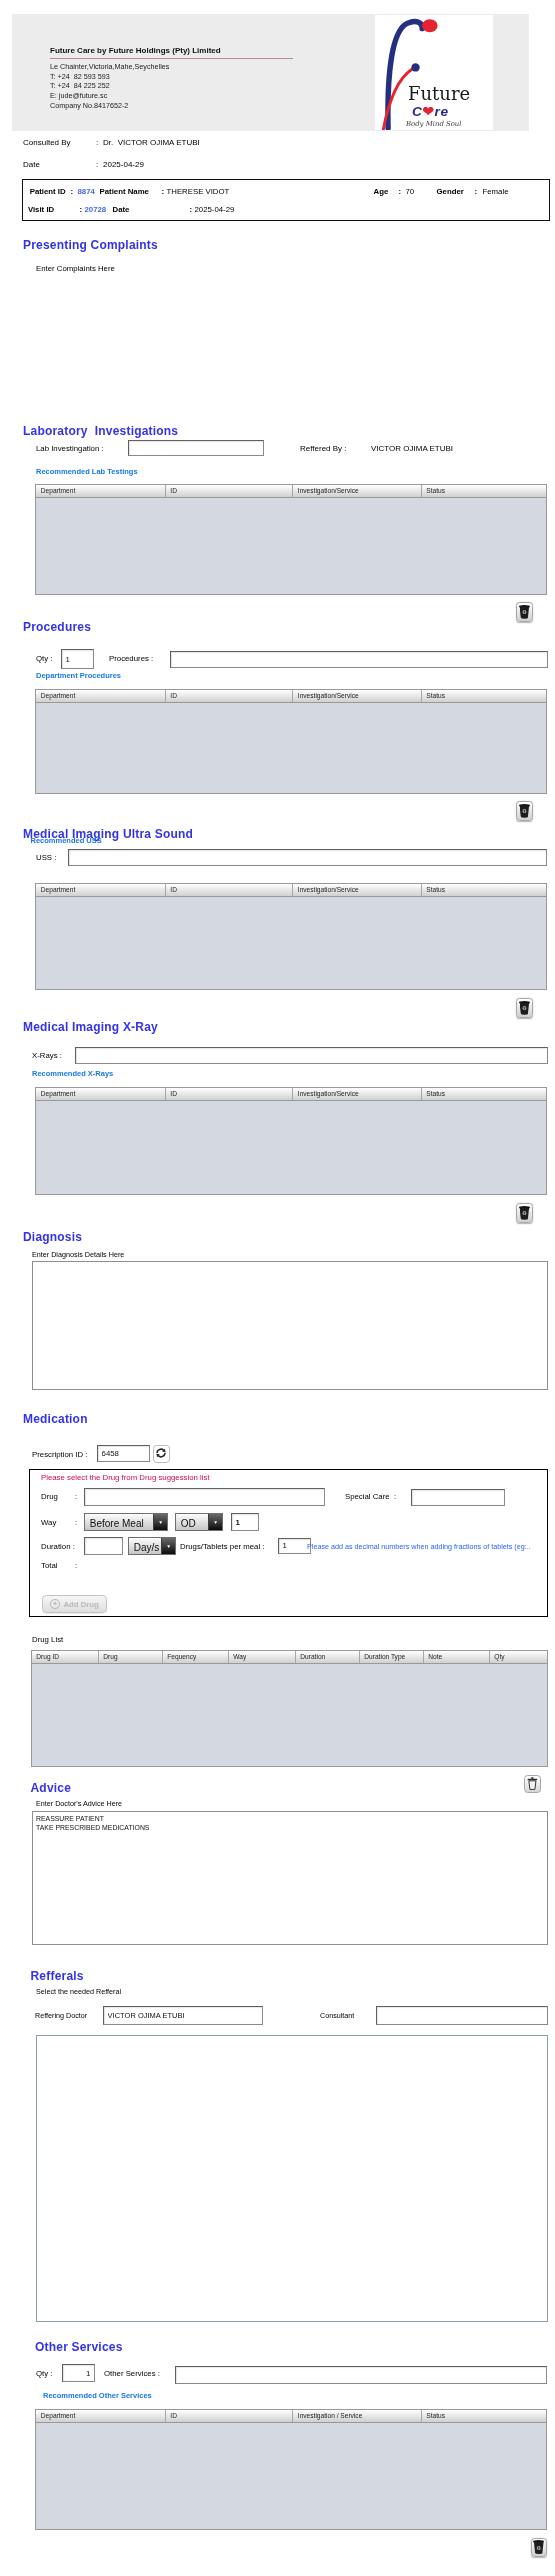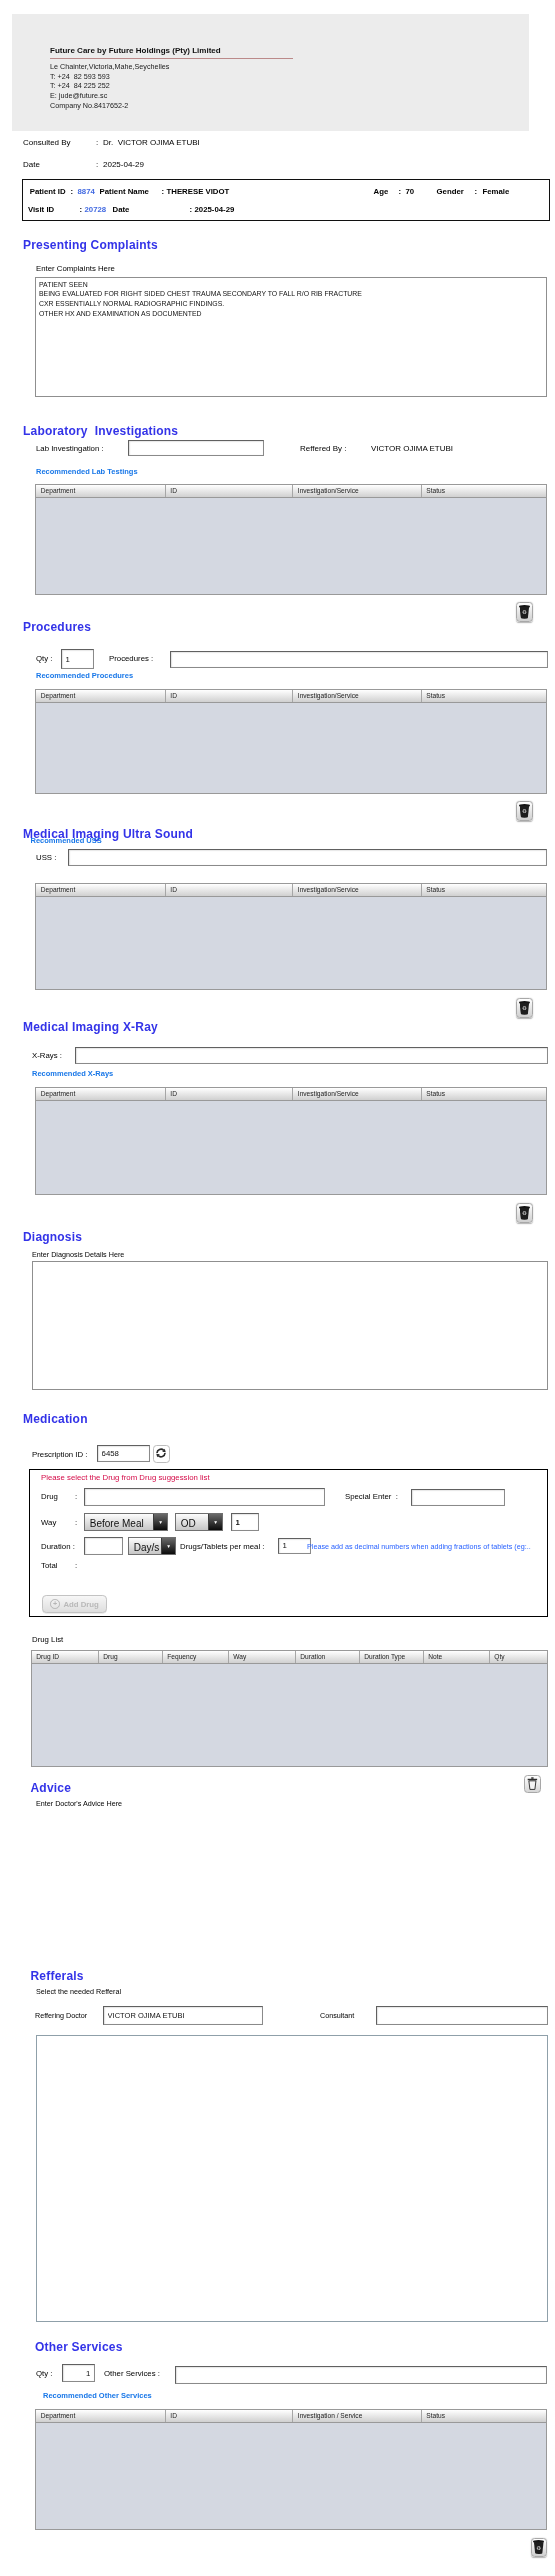--- a/index.html
+++ b/index.html
@@ -29,21 +29,21 @@
   .bin{position:relative;width:10.8px;height:14.3px}
   .bin .lid{position:absolute;left:0;top:0;width:10.8px;height:3px;background:#151515;border-radius:50%}
   .bin .body{position:absolute;left:0.6px;top:1.8px;width:9.6px;height:12px;background:#1d1d1d;
         border-radius:0 0 45% 45%/0 0 25% 25%;clip-path:polygon(0 0,100% 0,86% 100%,14% 100%)}
   .bin .mark{position:absolute;left:0;top:4.2px;width:10.8px;text-align:center;font-size:5.4px;color:#cfcfcf;line-height:6px}
   .dd{position:absolute;display:flex;border:0.6px solid #6f6f6f;background:linear-gradient(#fdfdfd,#c6c6c6);height:18px;cursor:pointer}
   .dd-txt{flex:1;font-size:10px;font-weight:normal;padding:3.6px 0 0 4.8px;white-space:nowrap;overflow:hidden;color:#101010}
   .dd-arr{width:13.7px;background:linear-gradient(#6a6a6a,#0b0b0b);border-left:0.6px solid #3d3d3d;color:#fff;
         font-size:4.8px;display:flex;align-items:center;justify-content:center}
   .pi{position:absolute;font-size:7.8px;font-weight:bold;white-space:pre;color:#000}
-  .pv{font-weight:bold}
+  .pv{font-weight:normal}
   .pid{color:#4169e1;font-weight:bold}
   .addr{position:absolute;font-size:7.2px;color:#1a1a1a;white-space:pre}
   .hintred{position:absolute;font-size:7.8px;color:#d40a47;white-space:pre}
   .hintblue{position:absolute;font-size:7.2px;color:#2962ff;white-space:nowrap;overflow:hidden}
   .addbtn{position:absolute;display:flex;align-items:center;gap:3.6px;border:0.6px solid #c3c3c3;border-radius:4.2px;
         background:linear-gradient(#f7f7f7,#dedede);padding:0 7.2px;height:18px;cursor:default;box-shadow:0 0.6px 0.6px rgba(0,0,0,.15)}
   .addbtn .plus{width:9.6px;height:9.6px;border:1.2px solid #b5b5b5;border-radius:50%;color:#b5b5b5;font-size:7.2px;
         line-height:7.2px;text-align:center;font-weight:bold}
   .addbtn .txt{font-size:7.8px;font-weight:bold;color:#b9b9b9}
   .refresh{position:absolute;width:16.7px;height:18px;border:0.6px solid #bdbdbd;border-radius:3.6px;background:#fff;
@@ -63,20 +63,33 @@
   <div class="abs" style="left:12px;top:13.7px;width:517px;height:117px;background:#ececec"></div>
 
   <div class="abs" style="left:50px;top:46px;font-size:8px;font-weight:bold;white-space:pre">Future Care by Future Holdings (Pty) Limited</div>
   <div class="abs" style="left:50px;top:58px;width:243px;height:1.2px;background:#bb8a8a"></div>
   <div class="addr" style="left:50px;top:62px">Le Chainter,Victoria,Mahe,Seychelles</div>
   <div class="addr" style="left:50px;top:72px">T: +24  82 593 593</div>
   <div class="addr" style="left:50px;top:81px">T: +24  84 225 252</div>
   <div class="addr" style="left:50px;top:91px">E: jude@future.sc</div>
   <div class="addr" style="left:50px;top:101px">Company No.8417652-2</div>
 
+  <div class="logo-box">
+    <span>
+      <svg width="118" height="115" viewBox="0 0 198 193" style="position:absolute;left:0;top:0">
+        <path d="M22 190 C20 100 28 26 54 14 C70 7 80 13 79 23" stroke="#24307f" stroke-width="9" fill="none" stroke-linecap="round"></path>
+        <ellipse cx="92" cy="18" rx="13" ry="11" fill="#e62331"></ellipse>
+        <path d="M14 192 C22 150 36 108 62 91" stroke="#e62331" stroke-width="5" fill="none" stroke-linecap="round"></path>
+        <circle cx="68" cy="88" r="7" fill="#24307f"></circle>
+      </svg>
+    </span>
+    <div class="logo-future">Future</div>
+    <div class="logo-care"><span>C</span><span style="color:#e62331;font-style:normal">❤</span><span>re</span></div>
+    <div class="logo-tag">Body Mind Soul</div>
+  </div>
 
   <div class="lbl bold" style="left:23px;top:138px;font-size:8px">Consulted By</div>
   <div class="lbl bold" style="left:96px;top:138px;font-size:8px">:</div>
   <div class="lbl bold" style="left:103px;top:138px;font-size:8px">Dr.  VICTOR OJIMA ETUBI</div>
 
   <div class="lbl bold" style="left:23px;top:160px;font-size:8px">Date</div>
   <div class="lbl bold" style="left:96px;top:160px;font-size:8px">:</div>
   <div class="lbl bold" style="left:103px;top:160px;font-size:8px">2025-04-29</div>
 
   <div class="abs" style="left:21.5px;top:179px;width:528px;height:42px;border:1.2px solid #101010;background:#fff">
@@ -96,24 +109,20 @@
     <span class="pi" style="left:5.4px;top:24.5px">Visit ID</span>
     <span class="pi" style="left:57px;top:24.5px">:</span>
     <span class="pi pid" style="left:62px;top:24.5px">20728</span>
     <span class="pi" style="left:90px;top:24.5px">Date</span>
     <span class="pi" style="left:167px;top:24.5px">:</span>
     <span class="pi pv" style="left:172px;top:24.5px">2025-04-29</span>
   </div>
 
   <div class="sec-title" style="left:23px;top:238px">Presenting Complaints</div>
   <div class="lbl bold" style="left:36px;top:264px">Enter Complaints Here</div>
-  <textarea class="bigbox" style="left: 35px; top: 277px; width: 512px; height: 120px;">PATIENT SEEN
-BEING EVALUATED FOR RIGHT SIDED CHEST TRAUMA SECONDARY TO FALL R/O RIB FRACTURE
-CXR ESSENTIALLY NORMAL RADIOGRAPHIC FINDINGS.
-OTHER HX AND EXAMINATION AS DOCUMENTED</textarea>
 
   <div class="sec-title" style="left:23px;top:424px">Laboratory  Investigations</div>
   <div class="lbl" style="left:36px;top:444px">Lab Investingation :</div>
   <input class="inp inp3d" style="left: 128px; top: 440px; width: 136px; height: 15.5px;" value="">
   <div class="lbl" style="left:300px;top:444px;font-size:8px">Reffered By :</div>
   <div class="lbl" style="left:371px;top:444px;font-size:8px">VICTOR OJIMA ETUBI</div>
   <div class="link" style="left:36px;top:467px">Recommended Lab Testings</div>
 
   <div class="tbl" style="left:35px;top:484px;width:512px">
     <div class="thead">
@@ -131,21 +140,21 @@
         <span class="body"></span>
         <span class="mark">♻</span>
     </span>
   </div>
 
   <div class="sec-title" style="left:23px;top:620px">Procedures</div>
   <div class="lbl" style="left:36px;top:654px">Qty :</div>
   <input class="inp inp3d" style="left: 61px; top: 649px; width: 33px; height: 20.3px;" value="1">
   <div class="lbl" style="left:109px;top:654px">Procedures :</div>
   <input class="inp" style="left: 170px; top: 651px; width: 378px; height: 16.7px;" value="">
-  <div class="link" style="left:36px;top:671px">Recommended Procedures</div>
+  <div class="link" style="left:36px;top:671px">Department Procedures</div>
 
   <div class="tbl" style="left:35px;top:689px;width:512px">
     <div class="thead">
       <div class="th" style="width:130px">Department</div>
       <div class="th" style="width:128px">ID</div>
       <div class="th" style="width:129px">Investigation/Service</div>
       <div class="th" style="width:125px">Status</div>
     </div>
     <div class="tbody" style="height:91px"></div>
   </div>
@@ -221,21 +230,21 @@
       </svg>
     </span>
   </div>
 
   <div class="abs" style="left:29px;top:1469px;width:519px;height:148px;border:1.8px solid #000;background:#fff"></div>
   <div class="hintred" style="left:41px;top:1473px">Please select the Drug from Drug suggession list</div>
 
   <div class="lbl" style="left:41px;top:1492px">Drug</div>
   <div class="lbl" style="left:75px;top:1492px">:</div>
   <input class="inp inp3d" style="left: 84px; top: 1488px; width: 241px; height: 18px;" value="">
-  <div class="lbl" style="left:345px;top:1492px">Special Enter  :</div>
+  <div class="lbl" style="left:345px;top:1492px">Special Care  :</div>
   <input class="inp inp3d" style="left: 411px; top: 1489px; width: 94px; height: 16.7px;" value="">
 
   <div class="lbl" style="left:41px;top:1518px">Way</div>
   <div class="lbl" style="left:75px;top:1518px">:</div>
   <div class="dd" style="left:84px;top:1513px;width:84px">
     <span class="dd-txt">Before Meal</span>
     <span class="dd-arr">▼</span>
   </div>
   <div class="dd" style="left:175px;top:1513px;width:48px">
     <span class="dd-txt">OD</span>
@@ -281,20 +290,22 @@
     <span>
       <svg width="10.8" height="13" viewBox="0 0 18 22">
         <rect x="1" y="3" width="16" height="2.5" fill="#2e2e2e"></rect>
         <rect x="7" y="0.5" width="4" height="2.5" fill="#2e2e2e"></rect>
         <path d="M3 6.5 L15 6.5 L13.2 21 L4.8 21 Z" fill="#f4f4f4" stroke="#2e2e2e" stroke-width="1.6"></path>
       </svg>
     </span>
   </div>
   <div class="sec-title" style="left:30.5px;top:1781px">Advice</div>
   <div class="lbl sm" style="left:36px;top:1799px">Enter Doctor's Advice Here</div>
+  <textarea class="bigbox" style="left: 32px; top: 1811px; width: 516px; height: 134px;">REASSURE PATIENT
+TAKE PRESCRIBED MEDICATIONS</textarea>
 
   <div class="sec-title" style="left:30.5px;top:1969px">Refferals</div>
   <div class="lbl sm" style="left:36px;top:1987px">Select the needed Refferal</div>
   <div class="lbl sm" style="left:35px;top:2011px">Reffering Doctor</div>
   <input class="inp inp3d" style="left: 103px; top: 2006px; width: 160px; height: 19px; font-size: 7.5px;" value="VICTOR OJIMA ETUBI">
   <div class="lbl sm" style="left:320px;top:2011px">Consultant</div>
   <input class="inp inp3d" style="left: 376px; top: 2006px; width: 172px; height: 19px;" value="">
   <div class="abs" style="left:36px;top:2035px;width:512px;height:287px;background:#fff;border:0.6px solid #8fa0aa"></div>
 
   <div class="sec-title" style="left:35px;top:2340px">Other Services</div>

